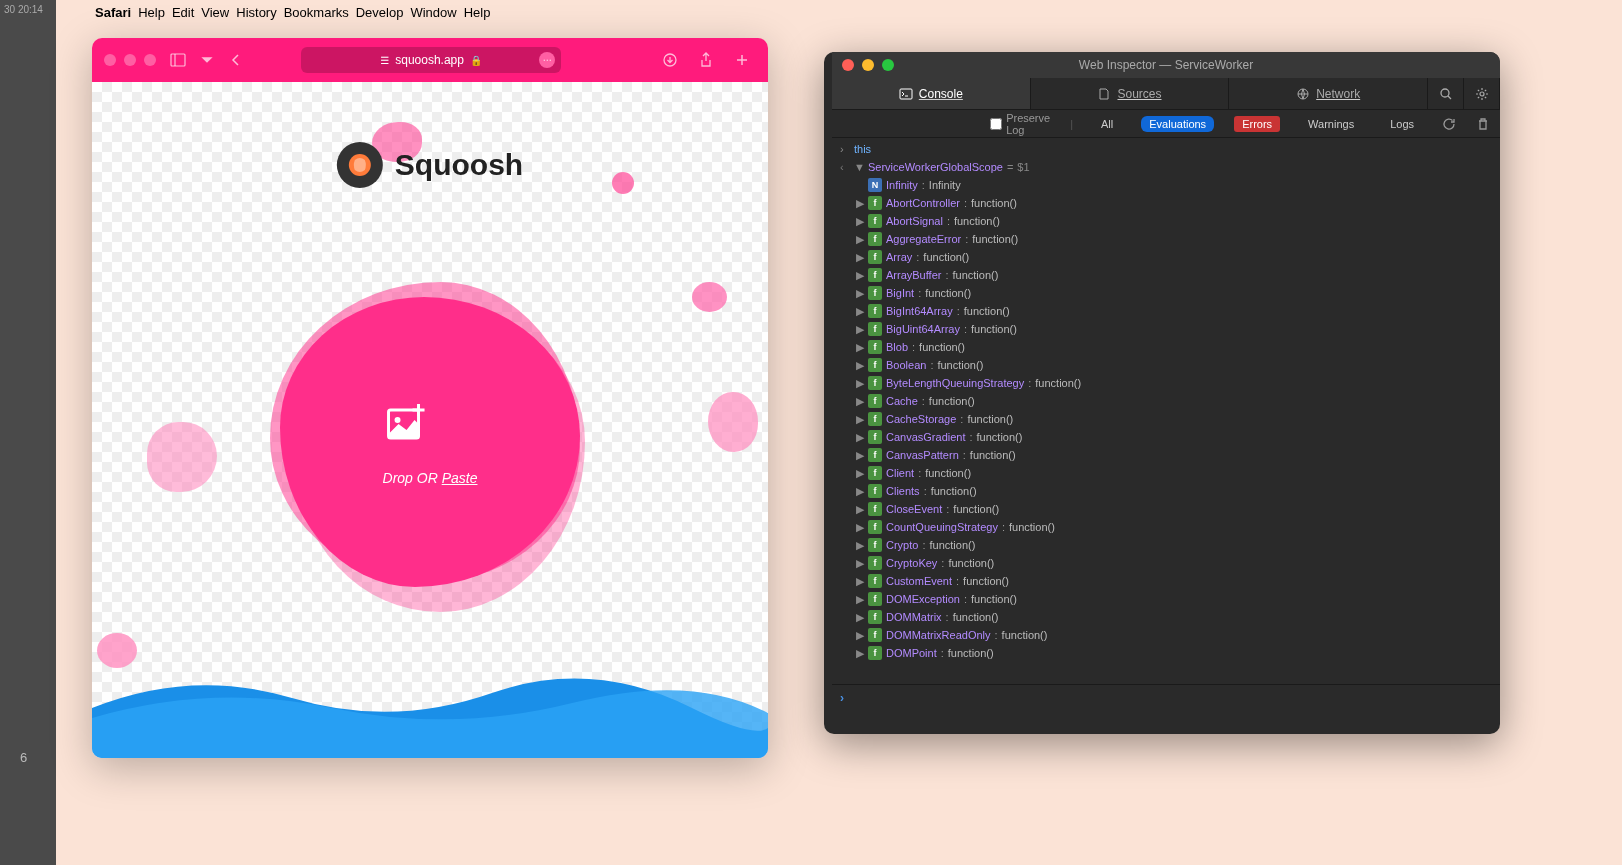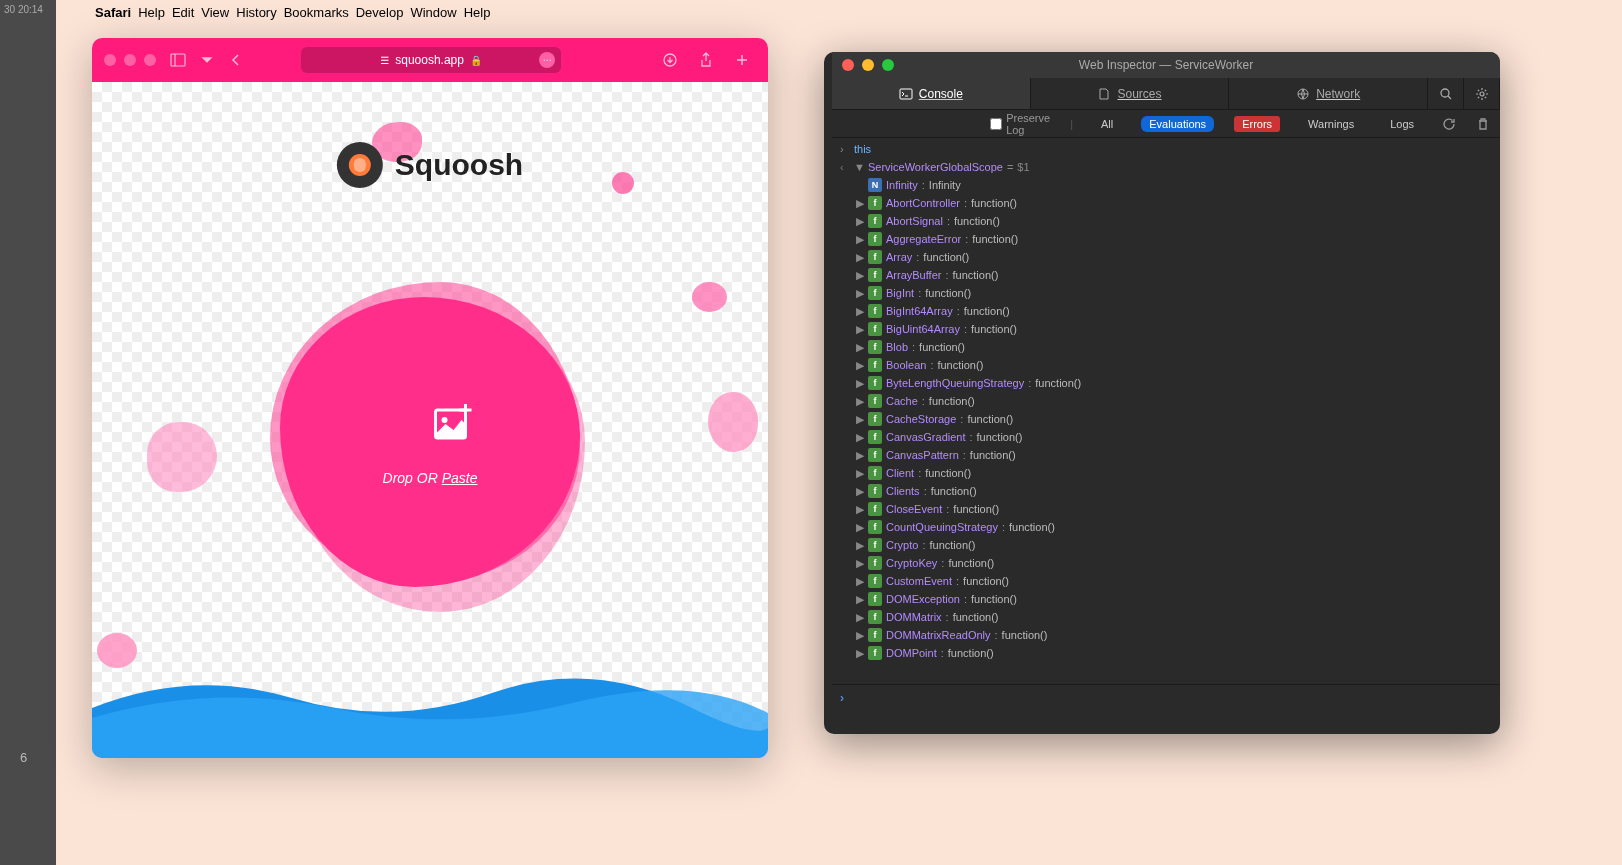--- a/index.html
+++ b/index.html
@@ -41,21 +41,21 @@
 
 .squoosh-logo { position: absolute; top: 60px; left: 50%; transform: translateX(-50%); display: flex; align-items: center; gap: 12px; }
 .squoosh-logo .badge { width: 46px; height: 46px; border-radius: 50%; background: #333; display: flex; align-items: center; justify-content: center; font-size: 22px; }
 .squoosh-logo .text { font-size: 30px; font-weight: 700; color: #222; }
 
 .blob-center { position: absolute; top: 200px; left: 50%; transform: translateX(-50%); width: 320px; height: 320px; }
 .blob-shape { position: absolute; border-radius: 50%; }
 .blob1 { width: 300px; height: 290px; background: #ff2e8a; top: 15px; left: 10px; border-radius: 48% 52% 55% 45% / 45% 48% 52% 55%; }
 .blob2 { width: 310px; height: 300px; background: rgba(255,46,138,0.5); top: 0; left: 0; border-radius: 55% 45% 48% 52% / 52% 55% 45% 48%; }
 .blob3 { width: 290px; height: 310px; background: rgba(255,46,138,0.35); top: 20px; left: 25px; border-radius: 45% 55% 50% 50% / 50% 45% 55% 50%; }
-.blob-content { position: absolute; top: 50%; left: 50%; transform: translate(-50%,-50%); text-align: right; color: #fff; }
+.blob-content { position: absolute; top: 50%; left: 50%; transform: translate(-50%,-50%); text-align: left; color: #fff; }
 .blob-content .icon { font-size: 44px; margin-bottom: 14px; }
 .blob-content .drop-text { font-size: 14px; font-style: italic; }
 .blob-content .drop-text .paste { text-decoration: underline; }
 
 .small-blob { position: absolute; border-radius: 50%; }
 .sb1 { width: 50px; height: 40px; background: rgba(255,70,150,0.6); top: 40px; left: 280px; border-radius: 55% 45% 50% 50%; }
 .sb2 { width: 22px; height: 22px; background: rgba(255,70,150,0.7); top: 90px; left: 520px; }
 .sb3 { width: 35px; height: 30px; background: rgba(255,100,170,0.7); top: 200px; left: 600px; }
 .sb4 { width: 50px; height: 60px; background: rgba(255,140,190,0.7); top: 310px; right: 10px; border-radius: 50% 50% 48% 52%; }
 .sb5 { width: 40px; height: 35px; background: rgba(255,140,190,0.8); bottom: 90px; left: 5px; }

